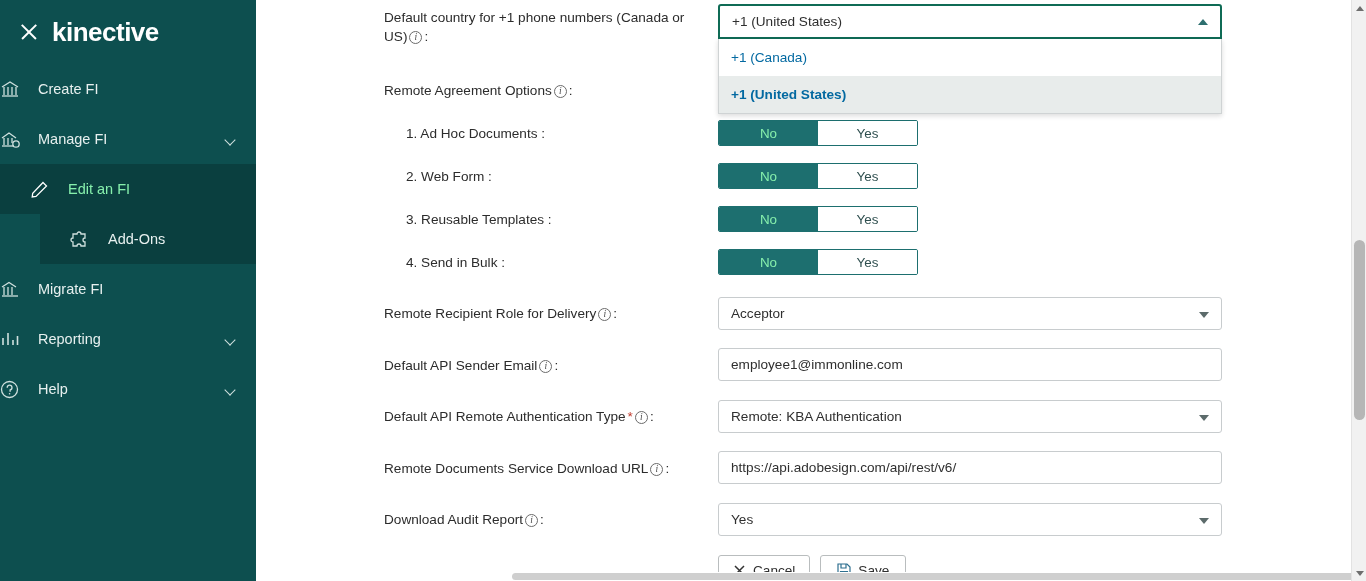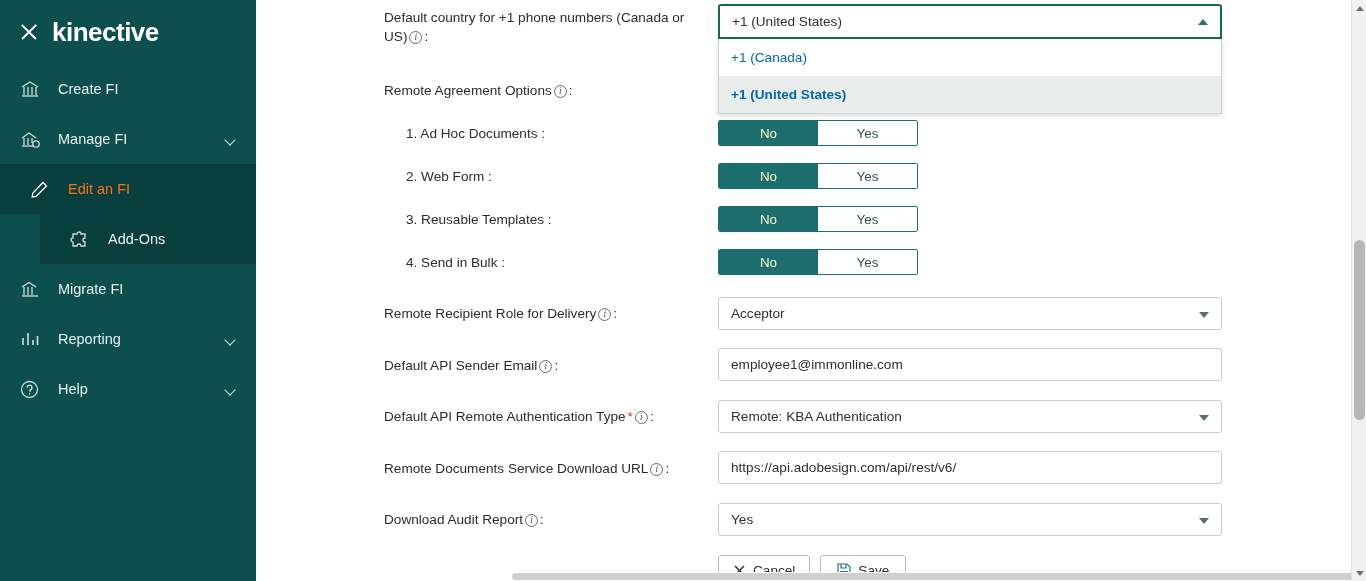--- a/index.html
+++ b/index.html
@@ -54,21 +54,20 @@
     letter-spacing: -0.5px;
     font-weight: 400;
     color: #ffffff;
   }
   .brand .k { font-weight: 700; }
 
   .nav-item {
     height: 50px;
     display: flex;
     align-items: center;
-    padding-left: 20px;
     font-size: 14.5px;
     color: #e7f0ef;
     cursor: pointer;
     position: relative;
   }
   .nav-item .ico {
     width: 26px;
     flex: 0 0 26px;
     display: flex;
     align-items: center;
@@ -85,21 +84,21 @@
     border-right: 1.6px solid #cfe0de;
     border-bottom: 1.6px solid #cfe0de;
     transform: rotate(45deg);
   }
   .nav-item.sub {
     background: #0a3f3f;
     padding-left: 30px;
     font-size: 14.5px;
   }
   .nav-item.sub.active { background: #0a3f3f; }
-  .nav-item.sub .lbl { color: #f97316; }
+  .nav-item.sub .lbl { color: #86efac; }
   .nav-item.subplain { background: #0a3f3f; padding-left: 30px; margin-left: 40px; }
 
   
   .main {
     flex: 1 1 auto;
     position: relative;
     background: #ffffff;
     height: 581px;
     overflow: hidden;
   }
@@ -218,21 +217,21 @@
   }
   .toggle .seg {
     flex: 1 1 50%;
     display: flex;
     align-items: center;
     justify-content: center;
     font-size: 13.4px;
   }
   .toggle .seg.on {
     background: #1d6f6f;
-    color: #fef9c3;
+    color: #86efac;
   }
   .toggle .seg.off {
     background: #ffffff;
     color: #2f4f4f;
   }
 
   
   .btn-row {
     position: absolute;
     left: 462px;

